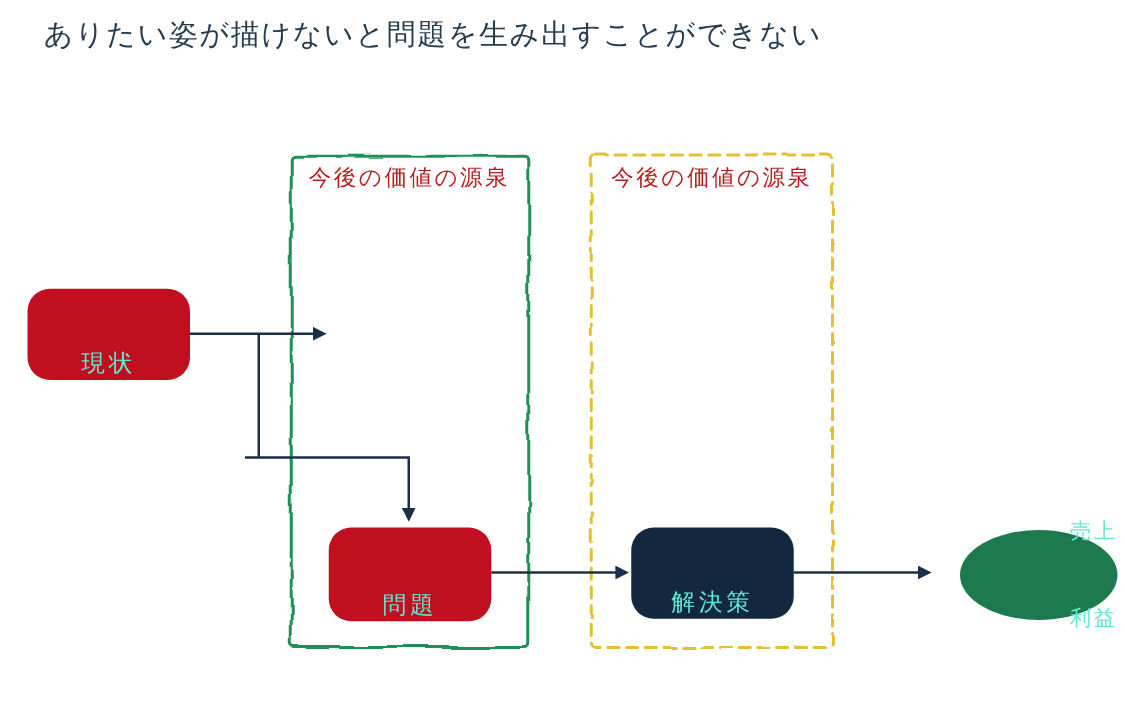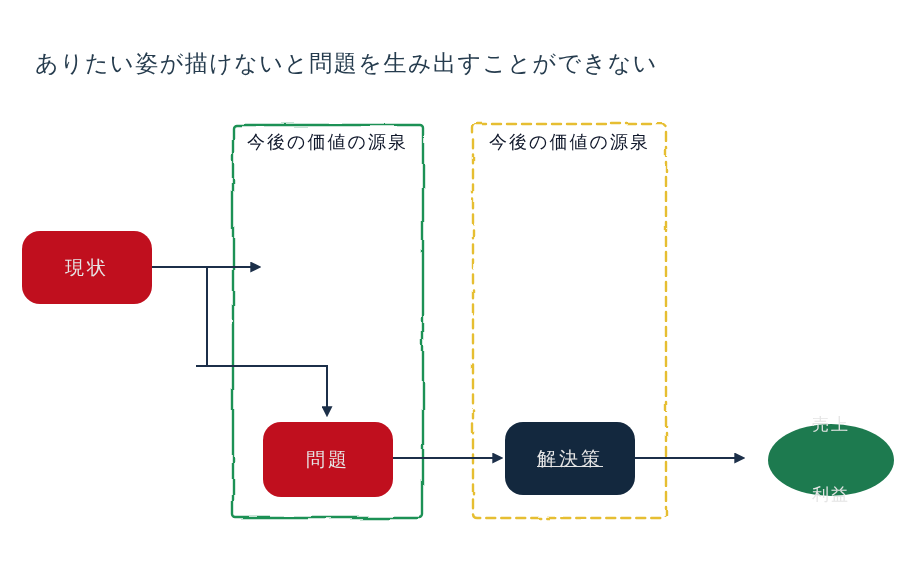--- a/index.html
+++ b/index.html
@@ -3,38 +3,38 @@
 <meta charset="utf-8">
 <style>
   html,body{margin:0;padding:0;background:#ffffff;}
   .stage{
     position:relative;width:900px;height:581px;background:#ffffff;
     font-family:"Liberation Sans","DejaVu Sans",sans-serif;overflow:hidden;
   }
   .layer{position:absolute;left:0;top:0;}
   .title{
     position:absolute;left:35px;top:12px;
-    font-size:23px;letter-spacing:1.5px;color:#263c4e;white-space:nowrap;margin-top:36px;
+    font-size:23px;letter-spacing:1.5px;color:#263c4e;white-space:nowrap;
   }
   .region-label{
     position:absolute;top:130px;font-size:18px;letter-spacing:2px;
-    color:#0f172a;text-align:center;white-space:nowrap;
+    color:#b91c1c;text-align:center;white-space:nowrap;
   }
   .region-label.future{left:230px;width:195px;}
   .region-label.conventional{left:471px;width:197px;}
   .node{
-    position:absolute;display:flex;align-items:center;justify-content:center;
-    color:#e5e5e5;font-size:19px;letter-spacing:3px;border-radius:18px;
+    position:absolute;display:flex;align-items:flex-end;justify-content:center;
+    color:#5eead4;font-size:19px;letter-spacing:3px;border-radius:18px;
   }
   .node.red{background:#c00f1e;}
   .node.navy{background:#13283e;}
   .node.current{left:22px;top:231px;width:130px;height:73px;}
   .node.desired{left:263px;top:231px;width:132px;height:72px;}
   .node.problem{left:263px;top:422px;width:130px;height:75px;}
-  .node.solution{left:505px;top:422px;width:130px;height:73px;text-decoration:underline;}
+  .node.solution{left:505px;top:422px;width:130px;height:73px;}
   .node.outcome{
     left:768px;top:424px;width:126px;height:72px;border-radius:50%;
     background:#1d7a4f;flex-direction:column;font-size:17px;
     letter-spacing:2px;line-height:1.3;gap:48px;
   }
   svg .edge{stroke:#1c2f49;stroke-width:2;fill:none;}
 </style>
 </head>
 <body>
 

